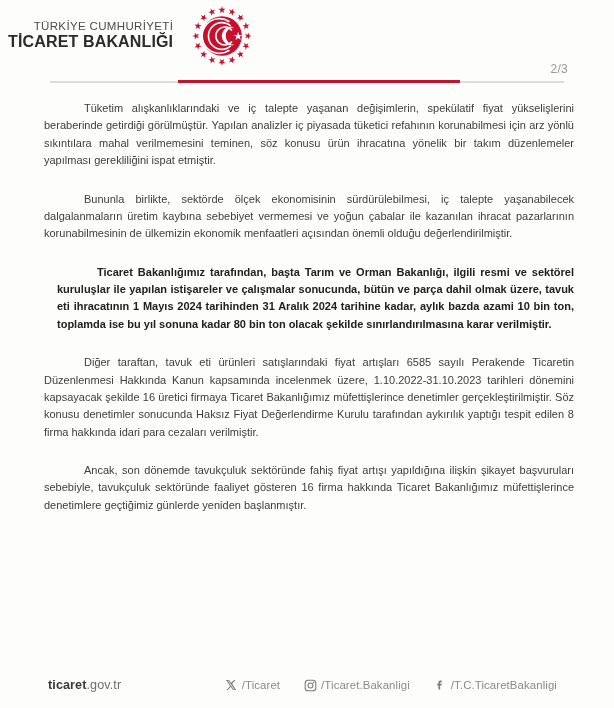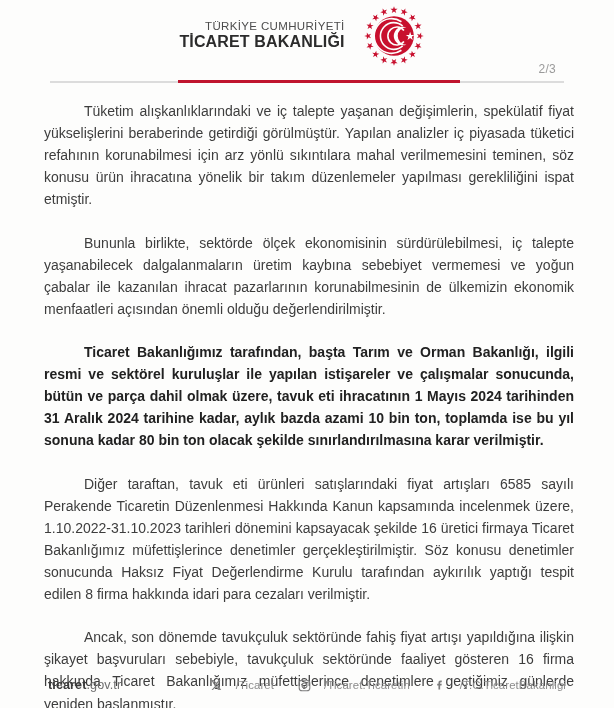--- a/index.html
+++ b/index.html
@@ -13,21 +13,20 @@
     font-family: "Liberation Sans", sans-serif;
     color: #3a3a3a;
     overflow: hidden;
     position: relative;
   }
 
   
   .header {
     display: flex;
     align-items: center;
-    justify-content: center;
     gap: 18px;
     padding: 16px 0 6px 8px;
     height: 62px;
     box-sizing: border-box;
   }
   .brand-tr {
     text-align: right;
     line-height: 1.18;
   }
   .brand-en {
@@ -75,54 +74,55 @@
   .divider-red {
     position: absolute;
     left: 168px;
     width: 282px;
     top: 18px;
     height: 3px;
     background: #c0152f;
   }
   .page-number {
     position: absolute;
-    right: 48px;
+    right: 36px;
     top: 0px;
     font-size: 12px;
     color: #9a9a9a;
     letter-spacing: 0.3px;
   }
 
   
   .content {
     padding: 12px 40px 0 44px;
   }
   p.para {
     margin: 0 0 21px 0;
-    font-size: 14px;
+    font-size: 11px;
     line-height: 1.58;
     text-align: justify;
     text-indent: 40px;
     color: #3d3d3d;
     -webkit-hyphens: none;
     hyphens: none;
   }
   p.para.bold {
     font-weight: bold;
     color: #212121;
+    margin-left: 13px;
   }
   p.para.last {
     margin-bottom: 0;
   }
 
   
   .footer {
     position: absolute;
     left: 0;
-    right: 4px;
+    right: 13px;
     bottom: 0;
     height: 46px;
     padding: 0 44px 0 48px;
     box-sizing: border-box;
     display: flex;
     align-items: center;
     justify-content: space-between;
   }
   .footer-site {
     font-size: 12.6px;
@@ -134,21 +134,21 @@
     font-weight: bold;
   }
   .socials {
     display: flex;
     align-items: center;
     gap: 24px;
   }
   .social {
     display: flex;
     align-items: center;
-    gap: 13px;
+    gap: 4px;
     font-size: 11.4px;
     color: #8a8a8a;
     letter-spacing: 0.1px;
     white-space: nowrap;
   }
   .social .glyph {
     display: inline-flex;
     align-items: center;
     justify-content: center;
     width: 13px;
@@ -254,21 +254,21 @@
     </div>
 
     <div class="social">
       <span class="glyph">
         <svg viewBox="0 0 24 24" width="13" height="13" aria-hidden="true">
           <rect x="2.2" y="2.2" width="19.6" height="19.6" rx="5.4" ry="5.4" fill="none" stroke="currentColor" stroke-width="2"></rect>
           <circle cx="12" cy="12" r="4.6" fill="none" stroke="currentColor" stroke-width="2"></circle>
           <circle cx="17.6" cy="6.4" r="1.5" fill="currentColor"></circle>
         </svg>
       </span>
-      <span>/Ticaret.Ticaretin</span>
+      <span>/Ticaret.Bakanligi</span>
     </div>
 
     <div class="social">
       <span class="glyph fb-glyph">
         <svg viewBox="0 0 24 24" width="12" height="12" aria-hidden="true">
           <path fill="currentColor" d="M15.6 3.2h-2.5c-2.6 0-4.2 1.7-4.2 4.3v2.2H6.4v3.3h2.5V21h3.4v-8h2.7l.5-3.3h-3.2V7.9c0-.95.3-1.5 1.5-1.5h1.8V3.2z"></path>
         </svg>
       </span>
       <span>/T.C.TicaretBakanligi</span>
     </div>

